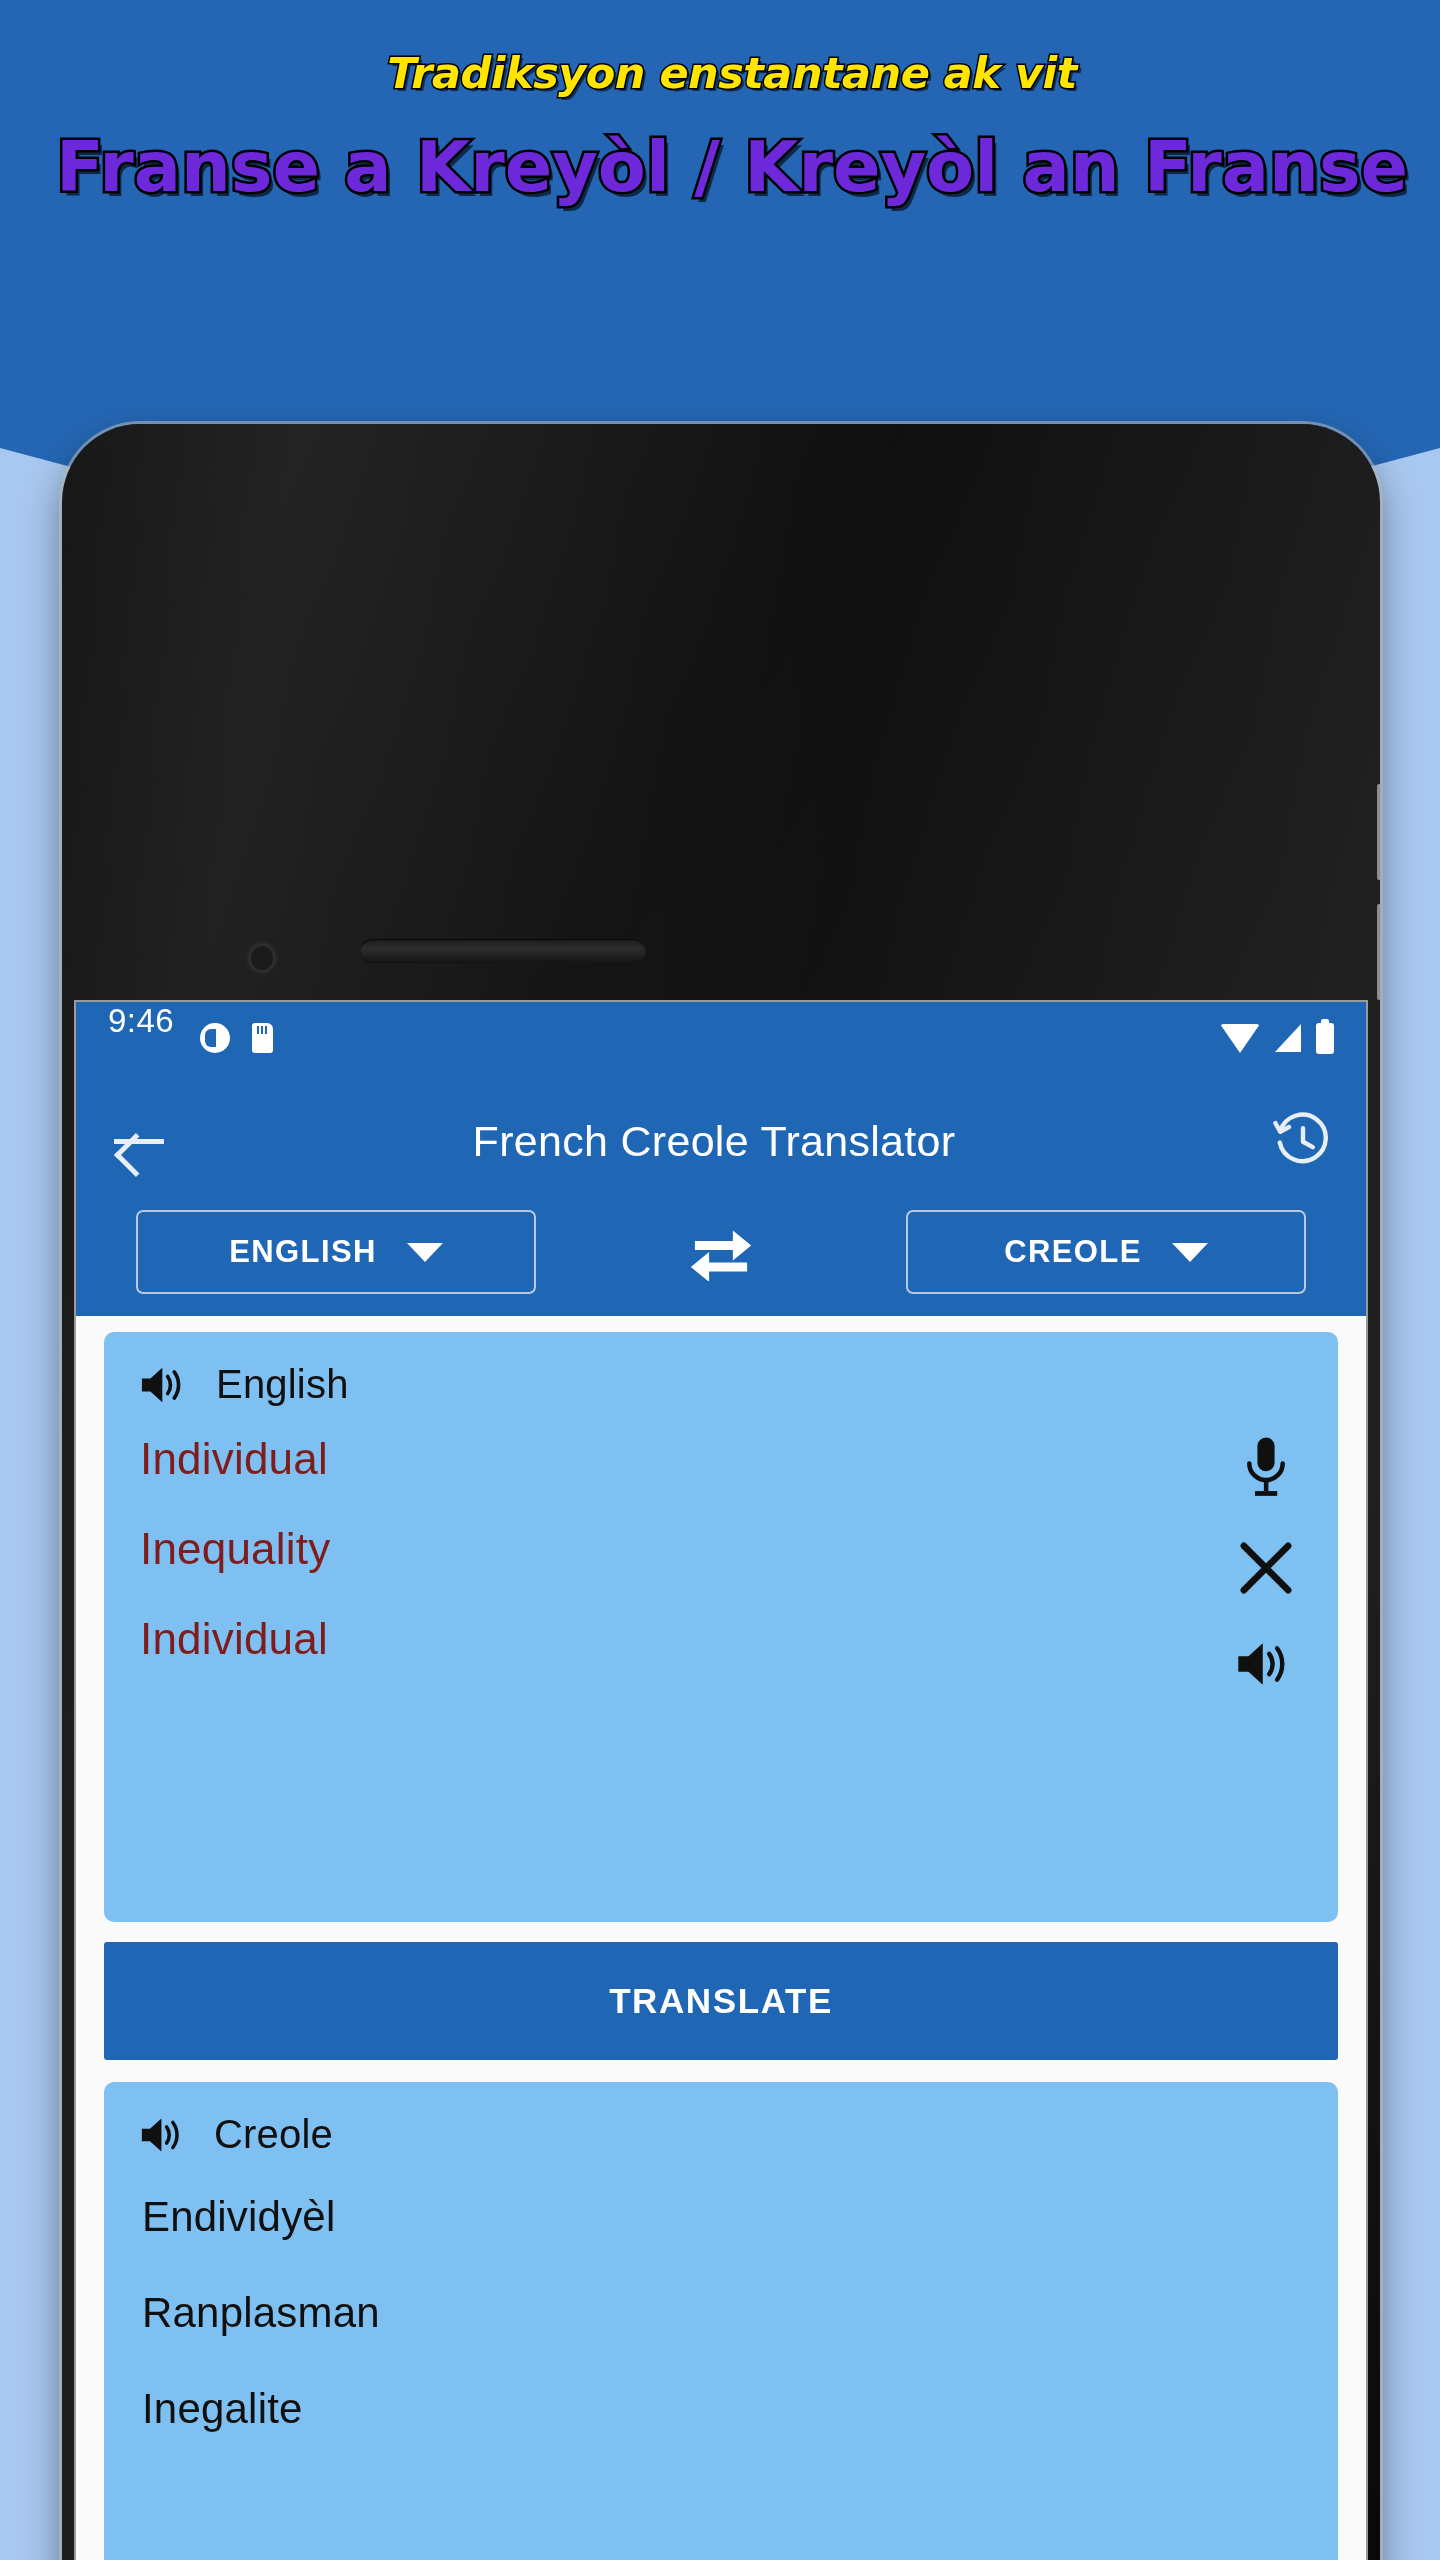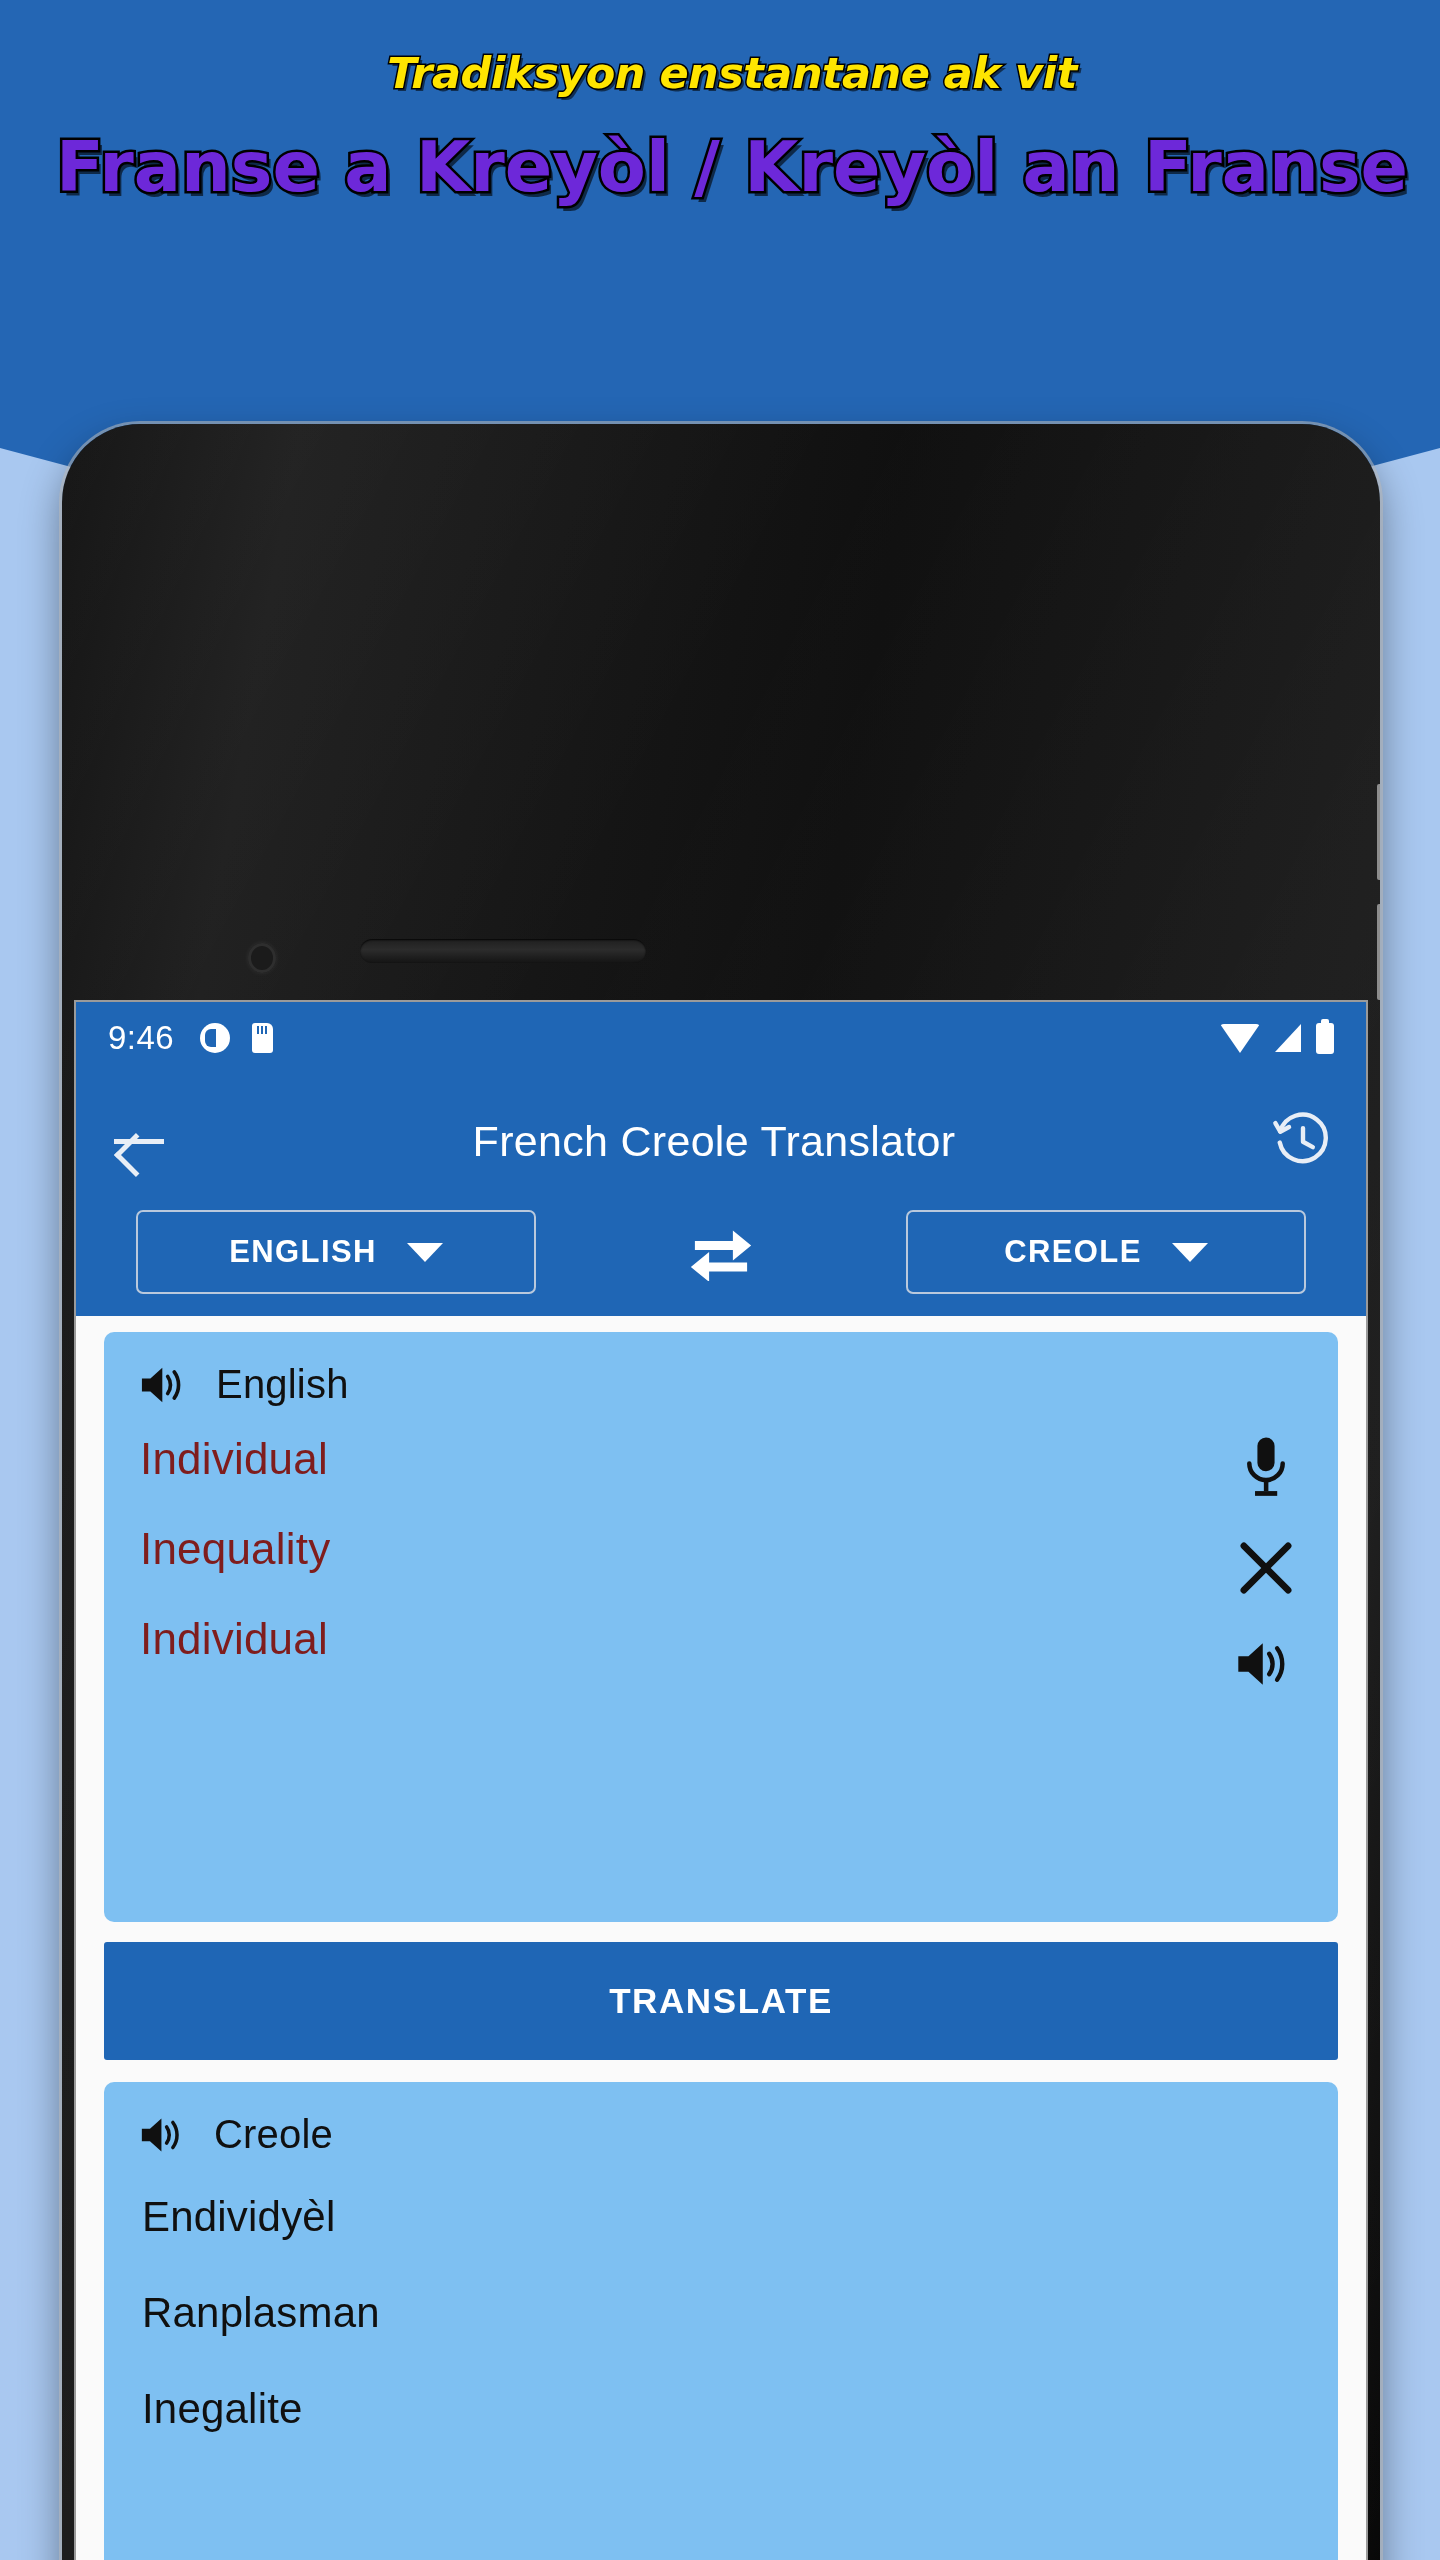--- a/index.html
+++ b/index.html
@@ -112,21 +112,20 @@
     background: #fafafa;
     overflow: hidden;
     box-shadow: 0 0 0 2px #9a9a9a;
   }
 
   
   .statusbar {
     height: 72px;
     background: #1f66b5;
     display: flex;
-    align-items: center;
     padding: 0 32px;
     color: #ffffff;
   }
   .sb-time { font-size: 33px; font-weight: 400; letter-spacing: .5px; }
   .sb-left-icons { display: flex; align-items: center; gap: 22px; margin-left: 26px; }
   .sb-spacer { flex: 1; }
   .sb-right-icons { display: flex; align-items: center; gap: 15px; }
 
   .ic-dnd {
     width: 30px; height: 30px; border-radius: 50%;

